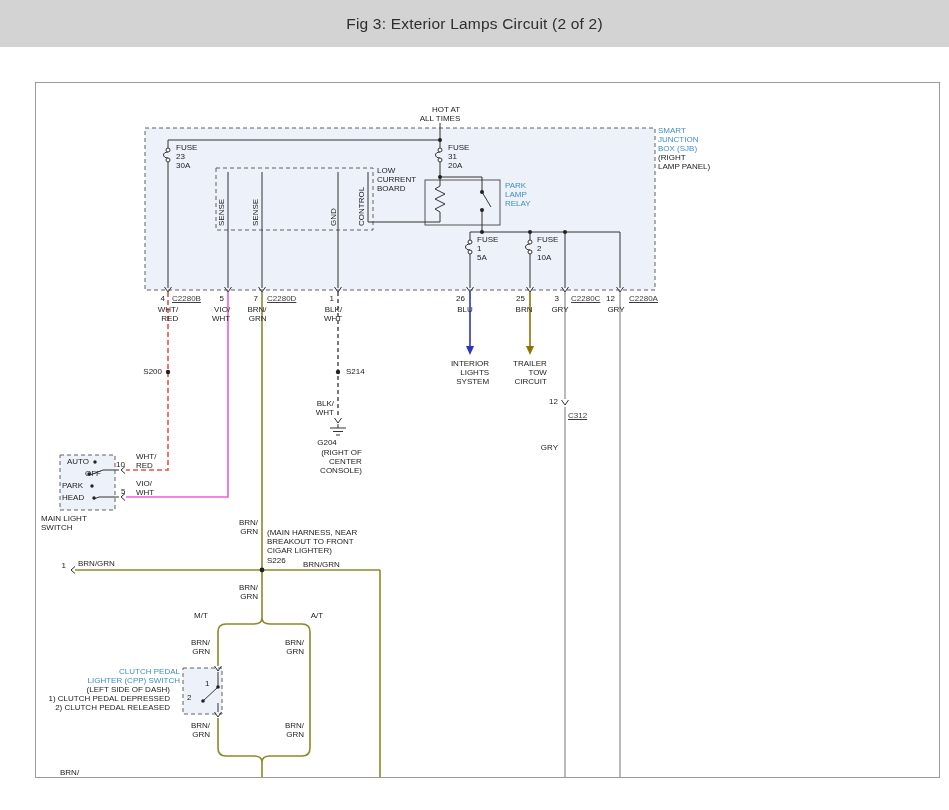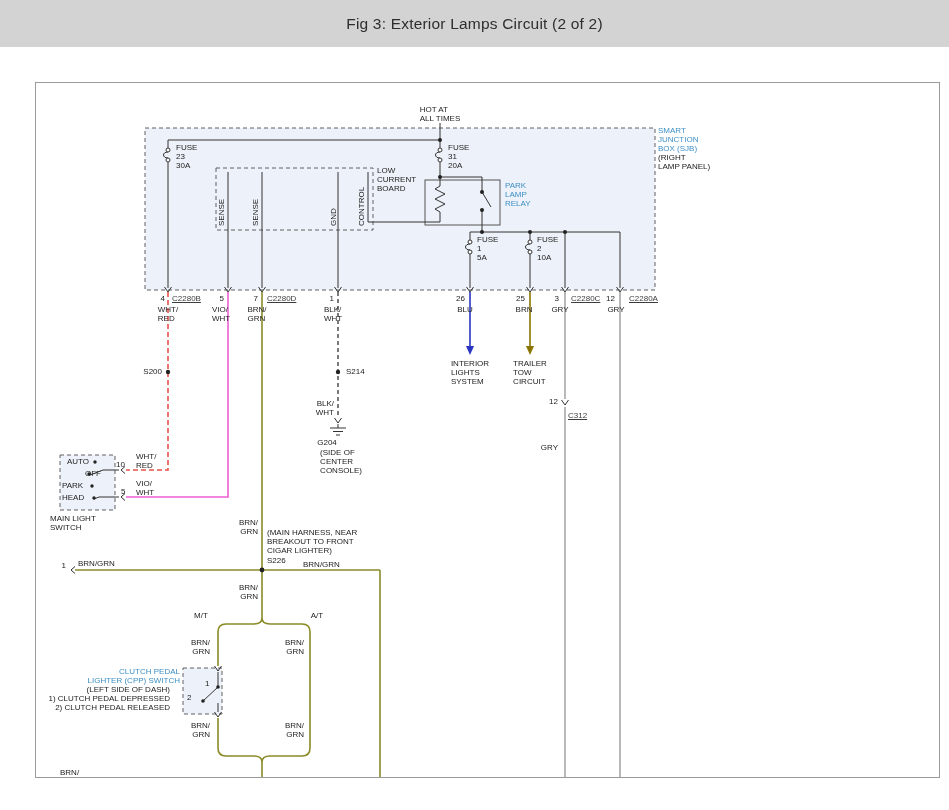--- a/index.html
+++ b/index.html
@@ -4,21 +4,21 @@
 <style>
   *{margin:0;padding:0;box-sizing:border-box}
   html,body{overflow:hidden}
   body{width:949px;height:810px;background:#ffffff;position:relative;
        font-family:"Liberation Sans",sans-serif;color:#222}
   .header{position:absolute;left:0;top:0;width:949px;height:47px;background:#d3d3d3;
           display:flex;align-items:center;justify-content:center}
   .header .t{font-size:15.5px;color:#2e2e2e;letter-spacing:.2px}
   svg{position:absolute;left:0;top:0}
   .lbl{position:absolute;font-size:8px;line-height:9px;white-space:pre-line;color:#222}
-  .ctr{transform:translateX(-50%);text-align:left}
+  .ctr{transform:translateX(-50%);text-align:right}
   .rgt{text-align:right}
   .blue{color:var(--c-label_blue)}
   .link{text-decoration:underline;color:#3c3c3c;cursor:pointer}
   .rot{transform-origin:0 0;transform:rotate(-90deg);white-space:nowrap}
   
   .frame{fill:none;stroke:#9a9a9a;stroke-width:1}
   .dashbox{fill:none;stroke:#606060;stroke-width:1;stroke-dasharray:4 3}
   .solidbox{fill:none;stroke:#555;stroke-width:1}
   .fillbox{fill:#edf1f9}
   .bk{stroke:#333;stroke-width:1;fill:none}
@@ -212,35 +212,35 @@
 TOW
 CIRCUIT</div>
 
 <div class="lbl rgt" style="left:540px;top:397px;width:18px">12</div>
 <div class="lbl link" style="left:568px;top:411px">C312</div>
 <div class="lbl rgt" style="left:528px;top:443px;width:30px">GRY</div>
 
 <div class="lbl rgt" style="left:304px;top:399px;width:30px">BLK/
 WHT</div>
 <div class="lbl ctr" style="left:327px;top:438px">G204</div>
-<div class="lbl ctr" style="left:341px;top:448px">(SIDE OF
+<div class="lbl ctr" style="left:341px;top:448px">(RIGHT OF
 CENTER
 CONSOLE)</div>
 
 <div class="lbl" style="left:67px;top:457px">AUTO</div>
 <div class="lbl" style="left:85px;top:469px">OFF</div>
 <div class="lbl" style="left:62px;top:481px">PARK</div>
 <div class="lbl" style="left:62px;top:493px">HEAD</div>
 <div class="lbl" style="left:116px;top:460px">10</div>
 <div class="lbl" style="left:121px;top:487px">5</div>
 <div class="lbl" style="left:136px;top:452px">WHT/
 RED</div>
 <div class="lbl" style="left:136px;top:479px">VIO/
 WHT</div>
-<div class="lbl" style="left:50px;top:514px">MAIN LIGHT
+<div class="lbl" style="left:41px;top:514px">MAIN LIGHT
 SWITCH</div>
 
 <div class="lbl rgt" style="left:228px;top:518px;width:30px">BRN/
 GRN</div>
 <div class="lbl" style="left:267px;top:528px">(MAIN HARNESS, NEAR
 BREAKOUT TO FRONT
 CIGAR LIGHTER)</div>
 <div class="lbl" style="left:267px;top:556px">S226</div>
 <div class="lbl rgt" style="left:56px;top:561px;width:10px">1</div>
 <div class="lbl" style="left:78px;top:559px">BRN/GRN</div>

